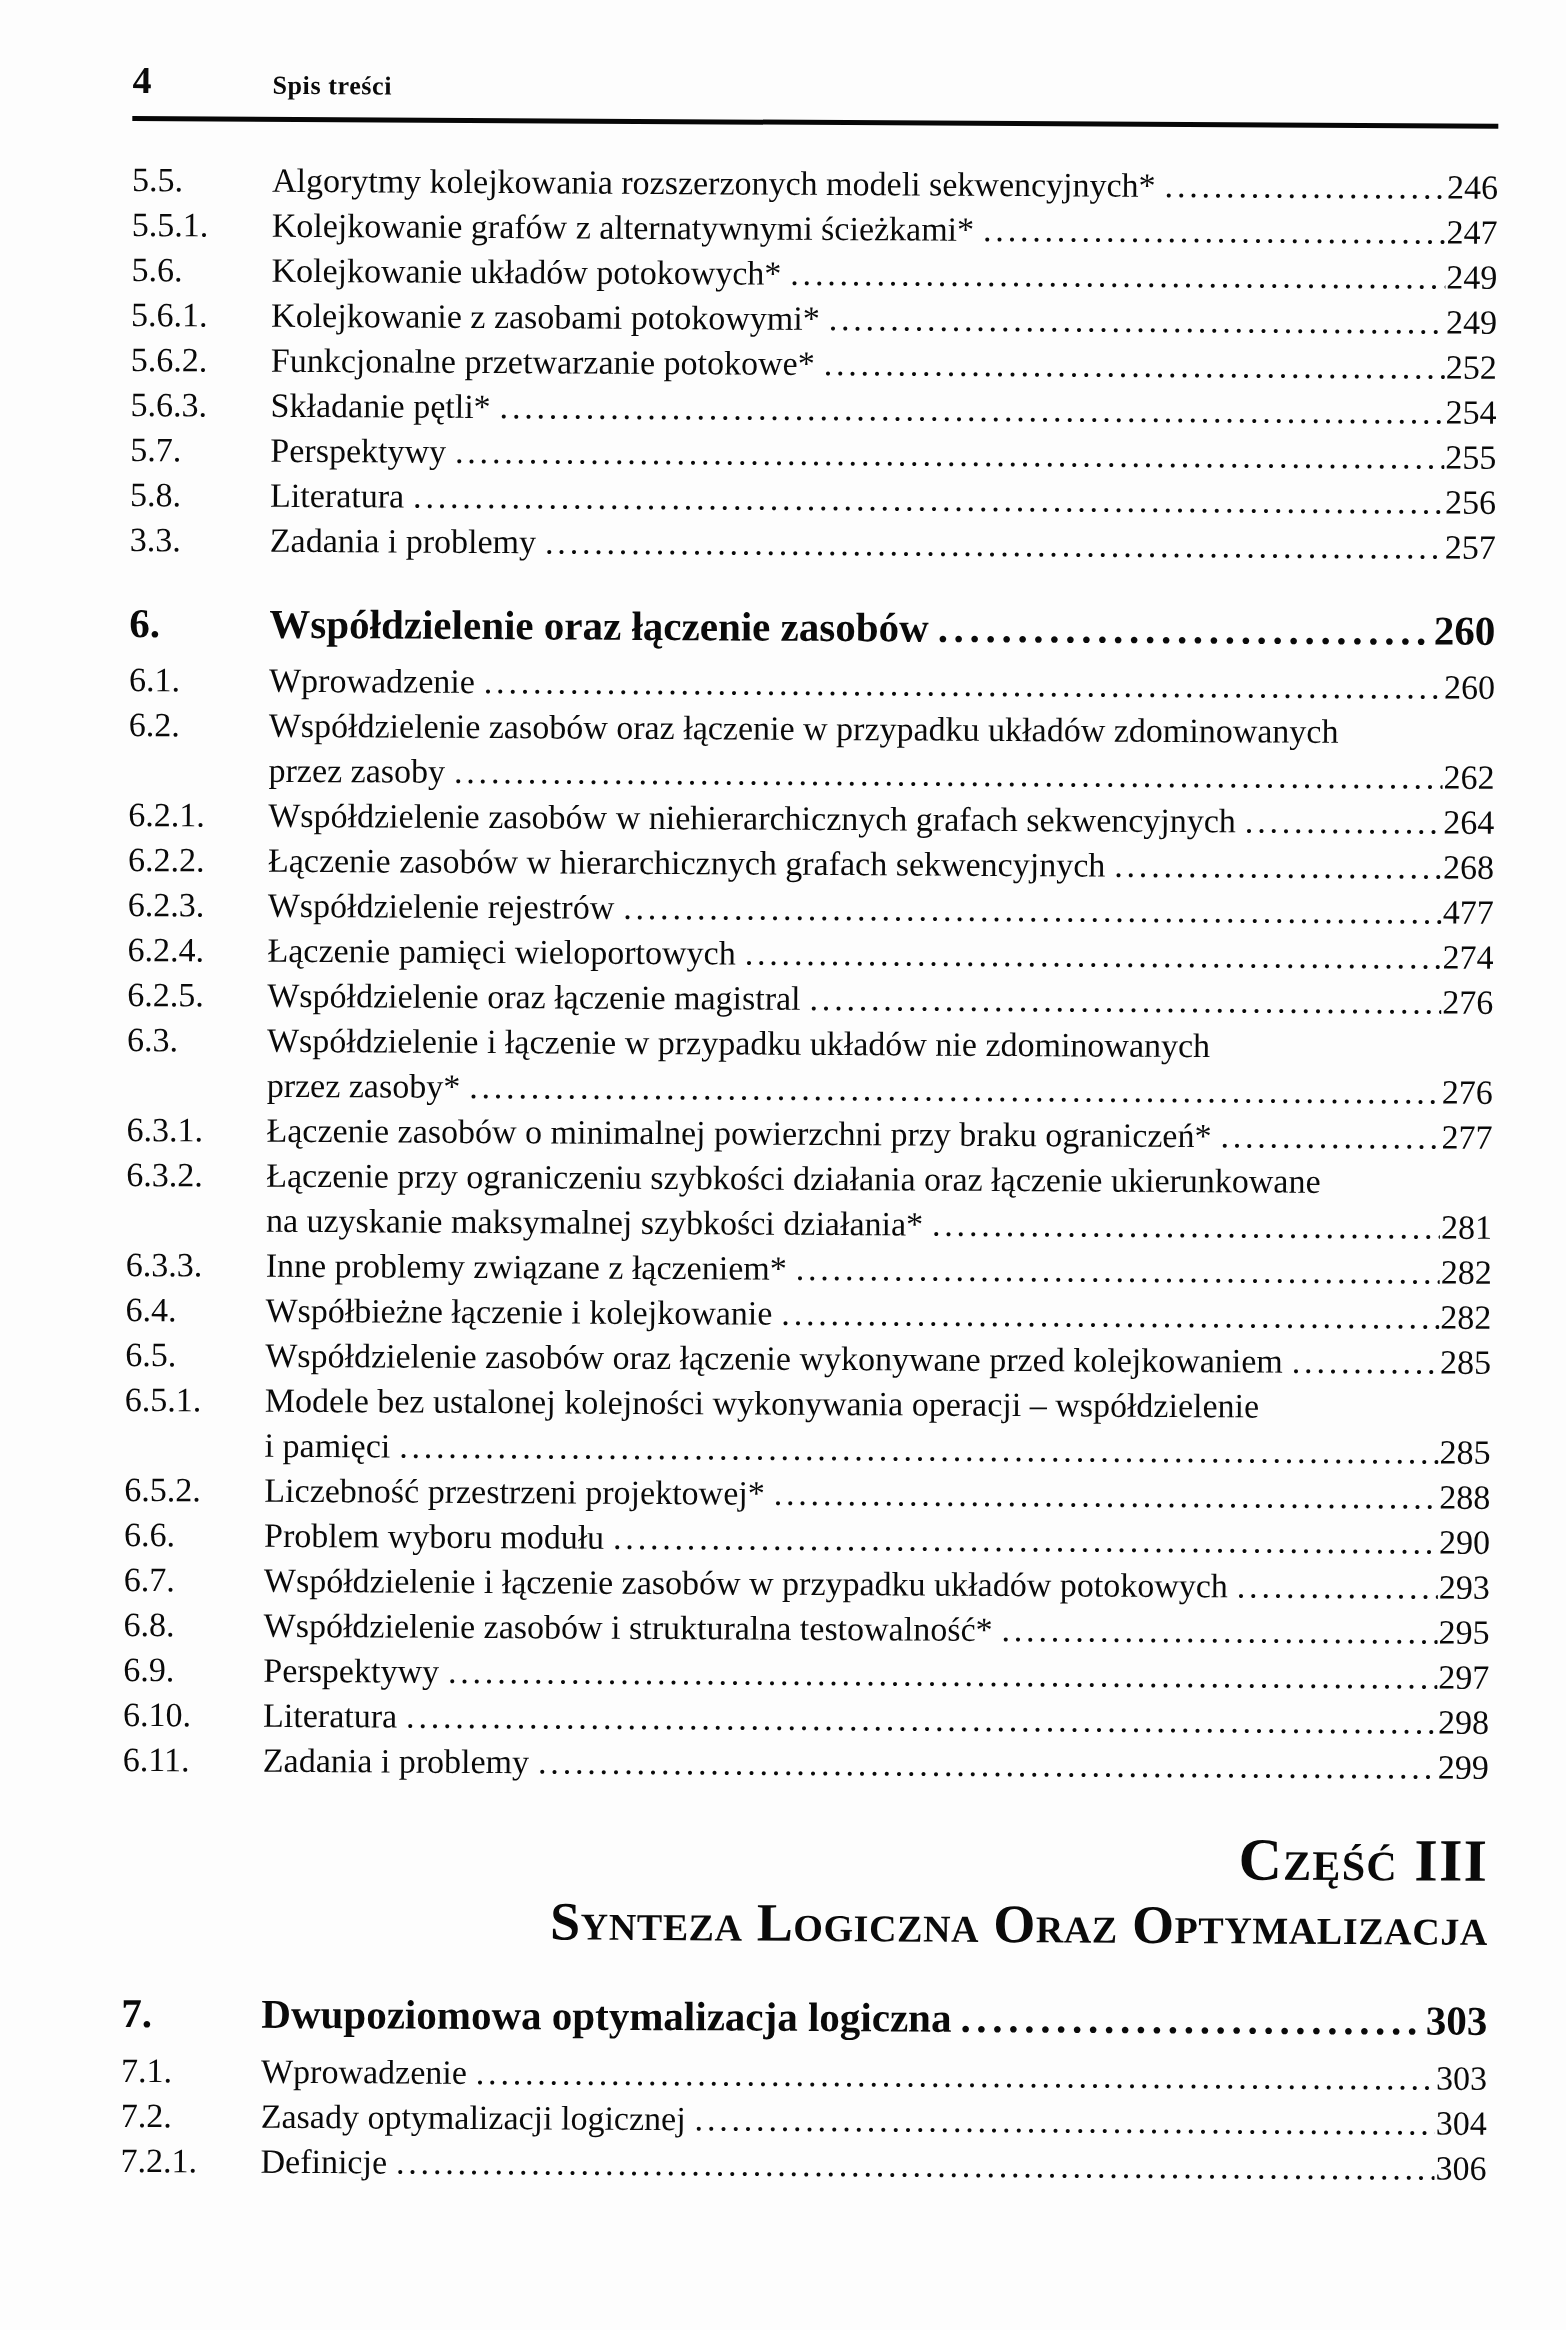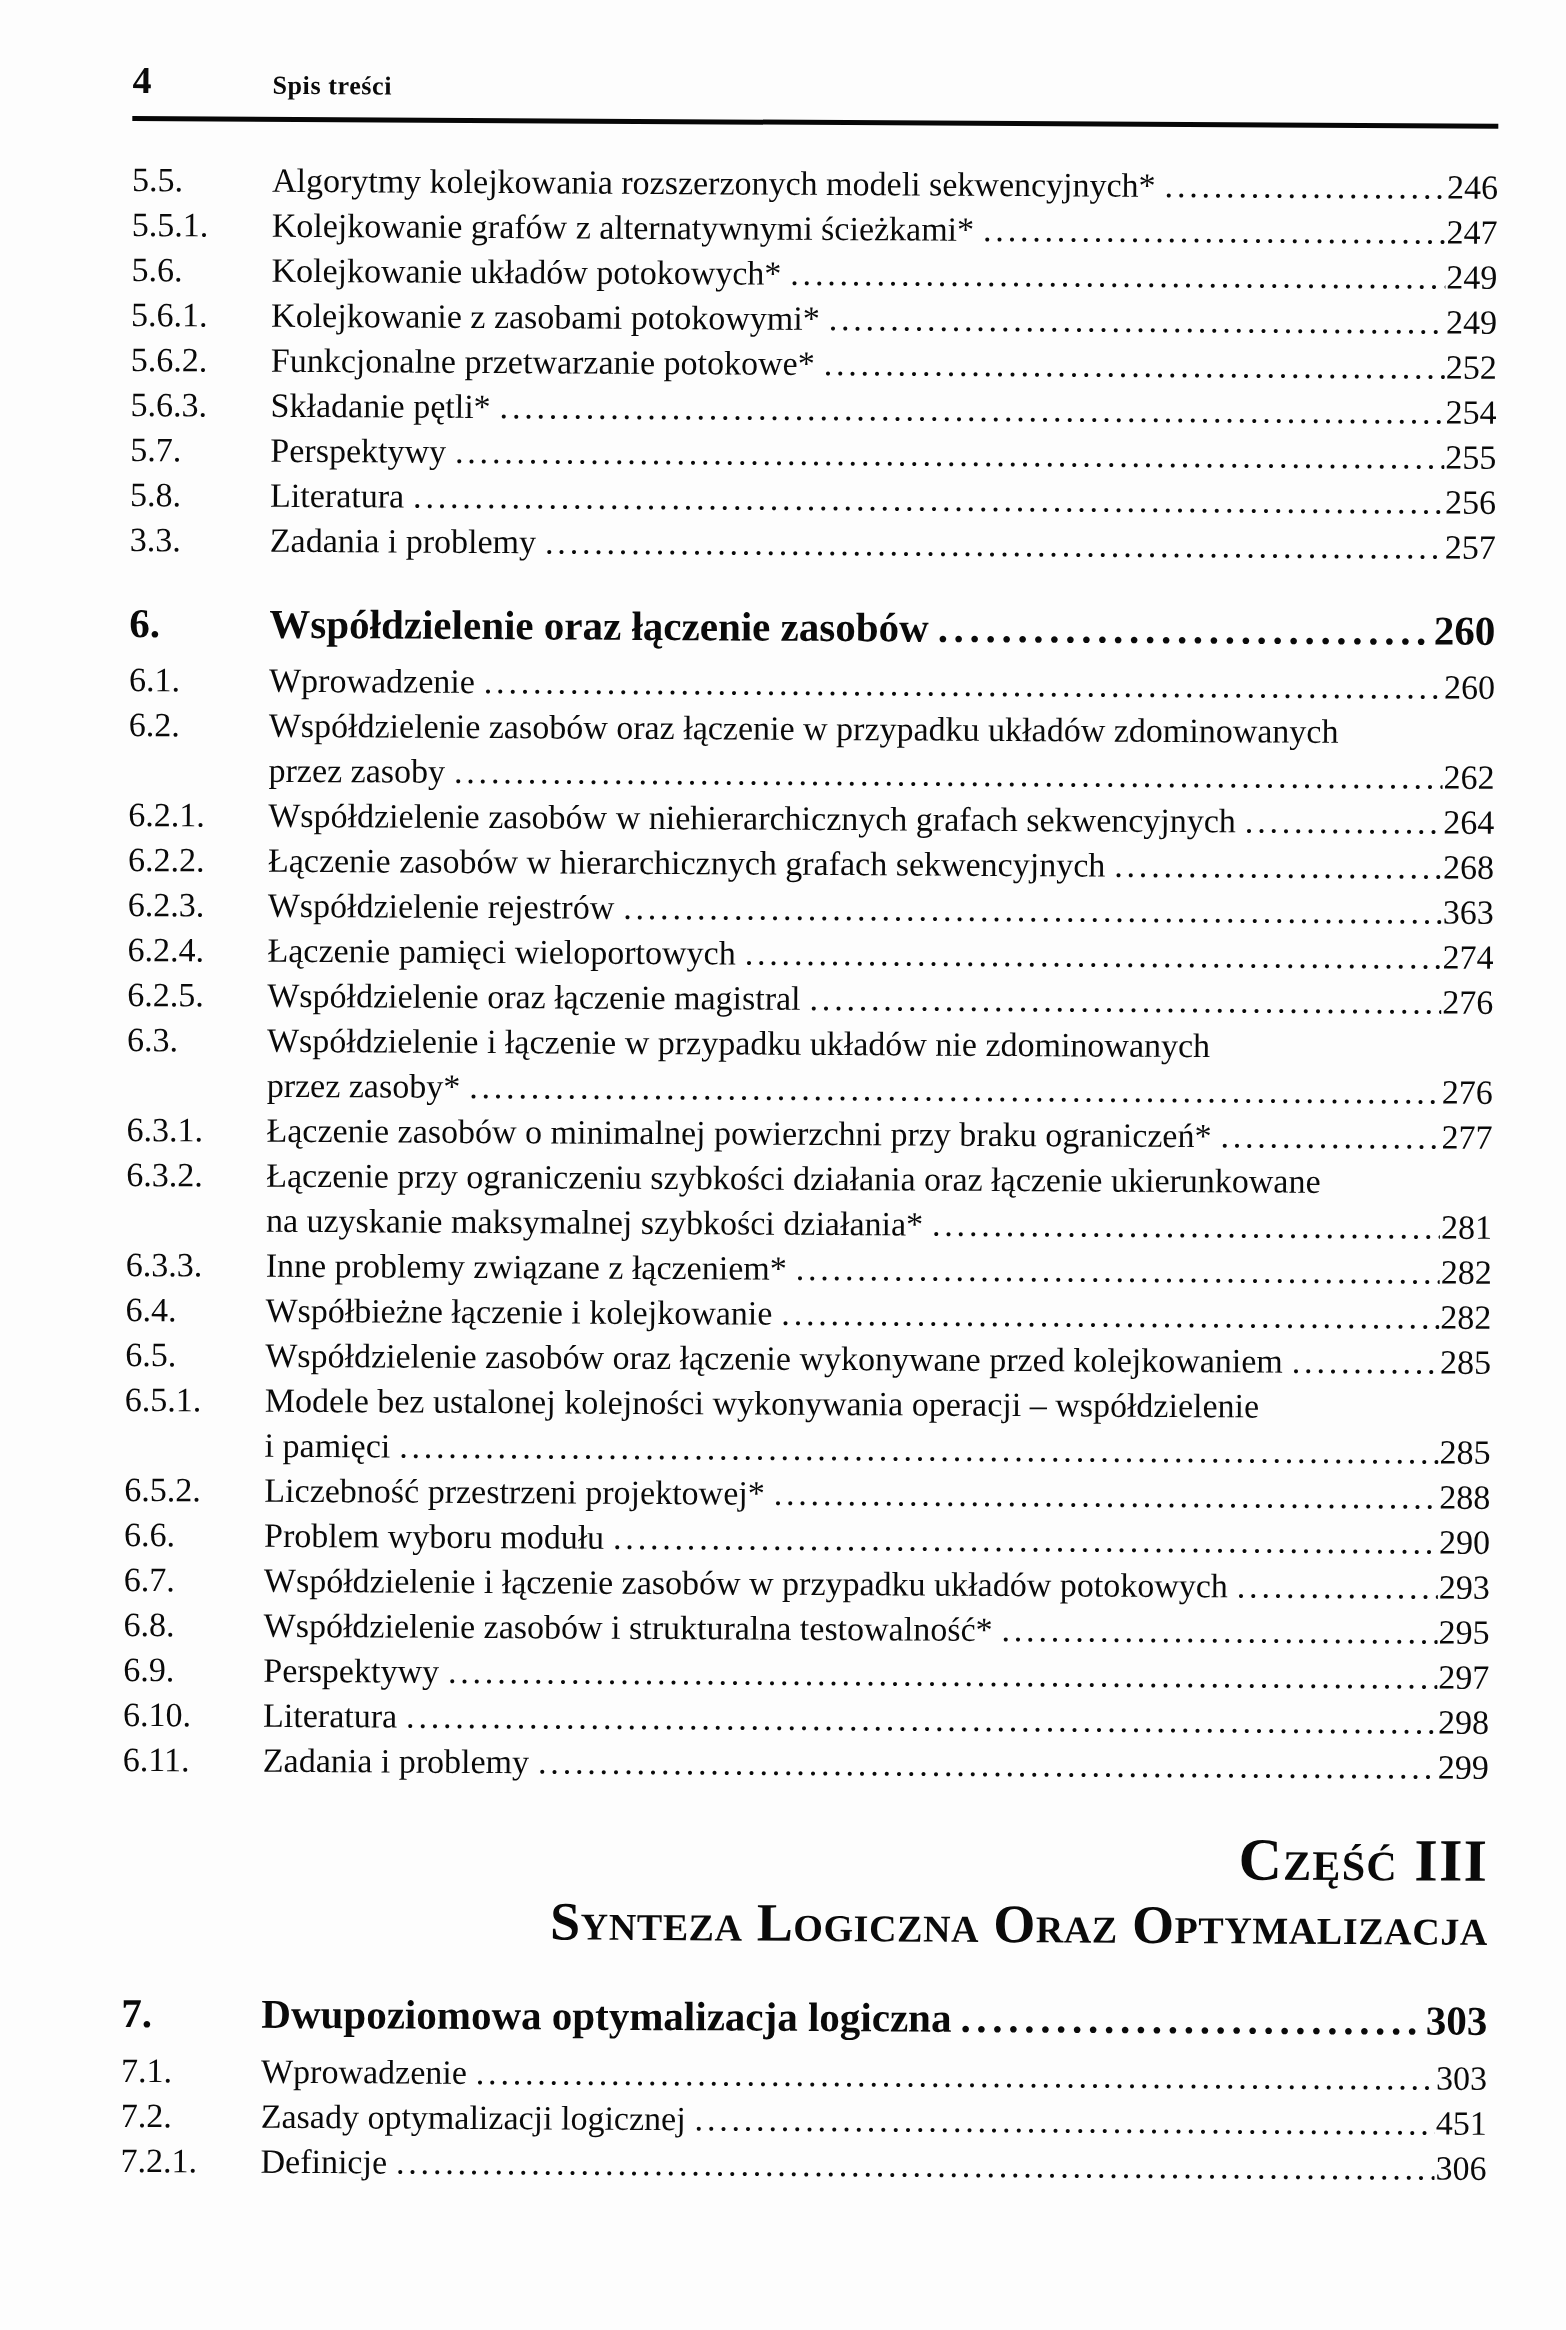--- a/index.html
+++ b/index.html
@@ -194,21 +194,21 @@
               <span class="pg">268</span>
             </div>
           </div>
         </div>
         <div class="entry">
           <div class="num">6.2.3.</div>
           <div class="body">
             <div class="line lastline">
               <span class="ltext">Współdzielenie rejestrów</span>
               <span class="leader"></span>
-              <span class="pg">363</span>
+              <span class="pg">477</span>
             </div>
           </div>
         </div>
         <div class="entry">
           <div class="num">6.2.4.</div>
           <div class="body">
             <div class="line lastline">
               <span class="ltext">Łączenie pamięci wieloportowych</span>
               <span class="leader"></span>
               <span class="pg">274</span>
@@ -391,21 +391,21 @@
               <span class="pg">303</span>
             </div>
           </div>
         </div>
         <div class="entry">
           <div class="num">7.2.</div>
           <div class="body">
             <div class="line lastline">
               <span class="ltext">Zasady optymalizacji logicznej</span>
               <span class="leader"></span>
-              <span class="pg">451</span>
+              <span class="pg">304</span>
             </div>
           </div>
         </div>
         <div class="entry">
           <div class="num">7.2.1.</div>
           <div class="body">
             <div class="line lastline">
               <span class="ltext">Definicje</span>
               <span class="leader"></span>
               <span class="pg">306</span>

